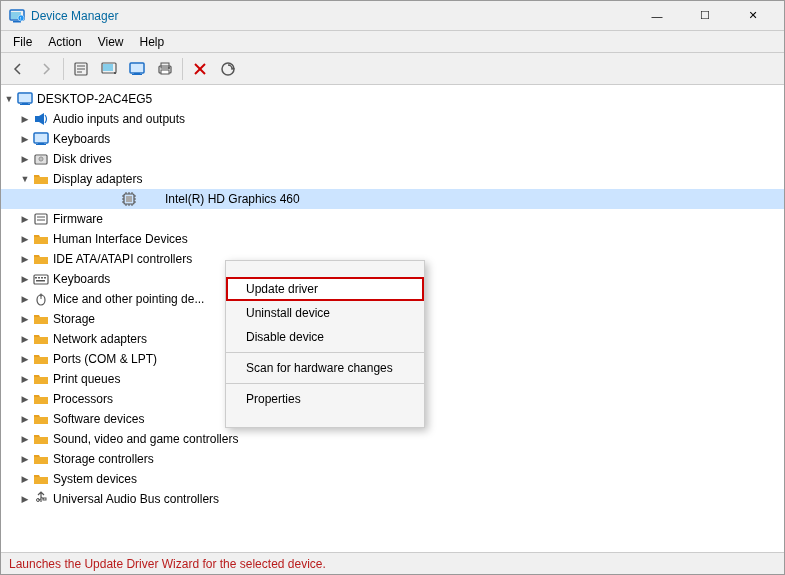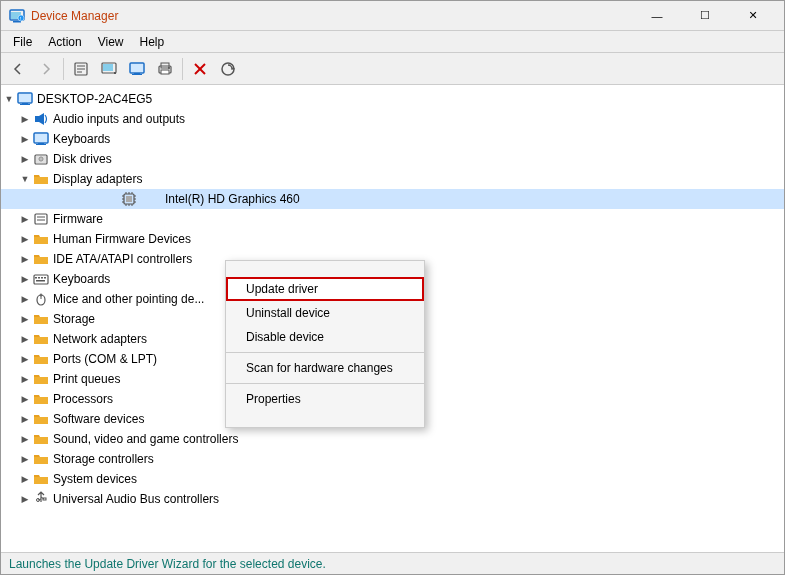--- a/index.html
+++ b/index.html
@@ -37,21 +37,21 @@
       height: 16px;
       margin-right: 6px;
       display: flex;
       align-items: center;
       justify-content: center;
     }
 
     .title-bar-text {
       flex: 1;
       font-size: 12px;
-      color: #c2410c;
+      color: #0369a1;
     }
 
     .title-bar-controls {
       display: flex;
       gap: 2px;
     }
 
     .title-bar-btn {
       width: 46px;
       height: 30px;
@@ -200,21 +200,21 @@
 
     
     .status-bar {
       height: 22px;
       background: #f0f0f0;
       border-top: 1px solid #ccc;
       display: flex;
       align-items: center;
       padding: 0 8px;
       font-size: 12px;
-      color: #0f766e;
+      color: #b91c1c;
     }
 
     
     .svg-icon {
       width: 16px;
       height: 16px;
     }
   </style>
 </head>
 <body>
@@ -414,21 +414,21 @@
 
       <div class="tree-item">
         <div class="tree-indent"></div>
         <div class="tree-expand">▶</div>
         <div class="tree-icon">
           <svg class="svg-icon" viewBox="0 0 16 16">
             <path d="M1 4 L1 13 L15 13 L15 6 L7 6 L6 4 Z" fill="#e8a020"></path>
             <path d="M1 6 L15 6 L15 13 L1 13 Z" fill="#f0b030"></path>
           </svg>
         </div>
-        <span class="tree-label">Human Firmware Devices</span>
+        <span class="tree-label">Human Interface Devices</span>
       </div>
 
       <div class="tree-item">
         <div class="tree-indent"></div>
         <div class="tree-expand">▶</div>
         <div class="tree-icon">
           <svg class="svg-icon" viewBox="0 0 16 16">
             <path d="M1 4 L1 13 L15 13 L15 6 L7 6 L6 4 Z" fill="#e8a020"></path>
             <path d="M1 6 L15 6 L15 13 L1 13 Z" fill="#f0b030"></path>
           </svg>

